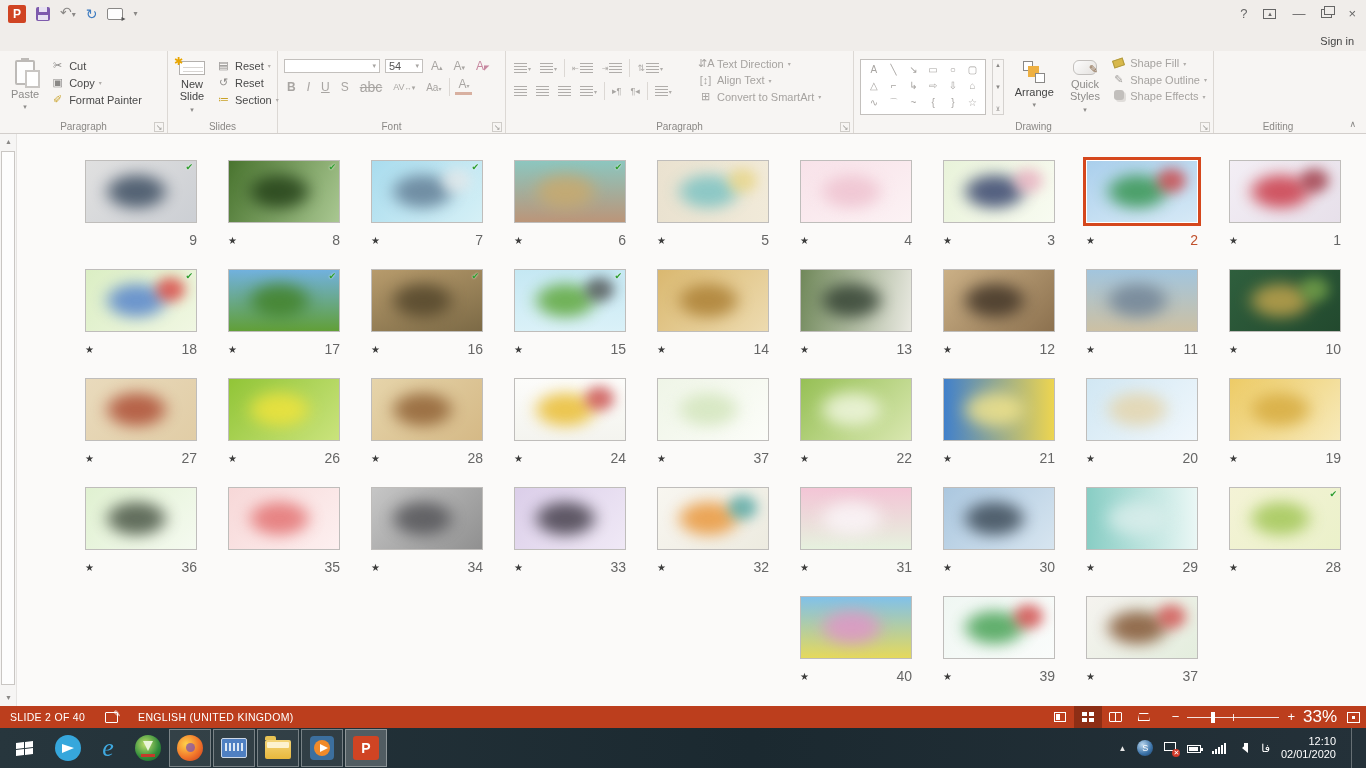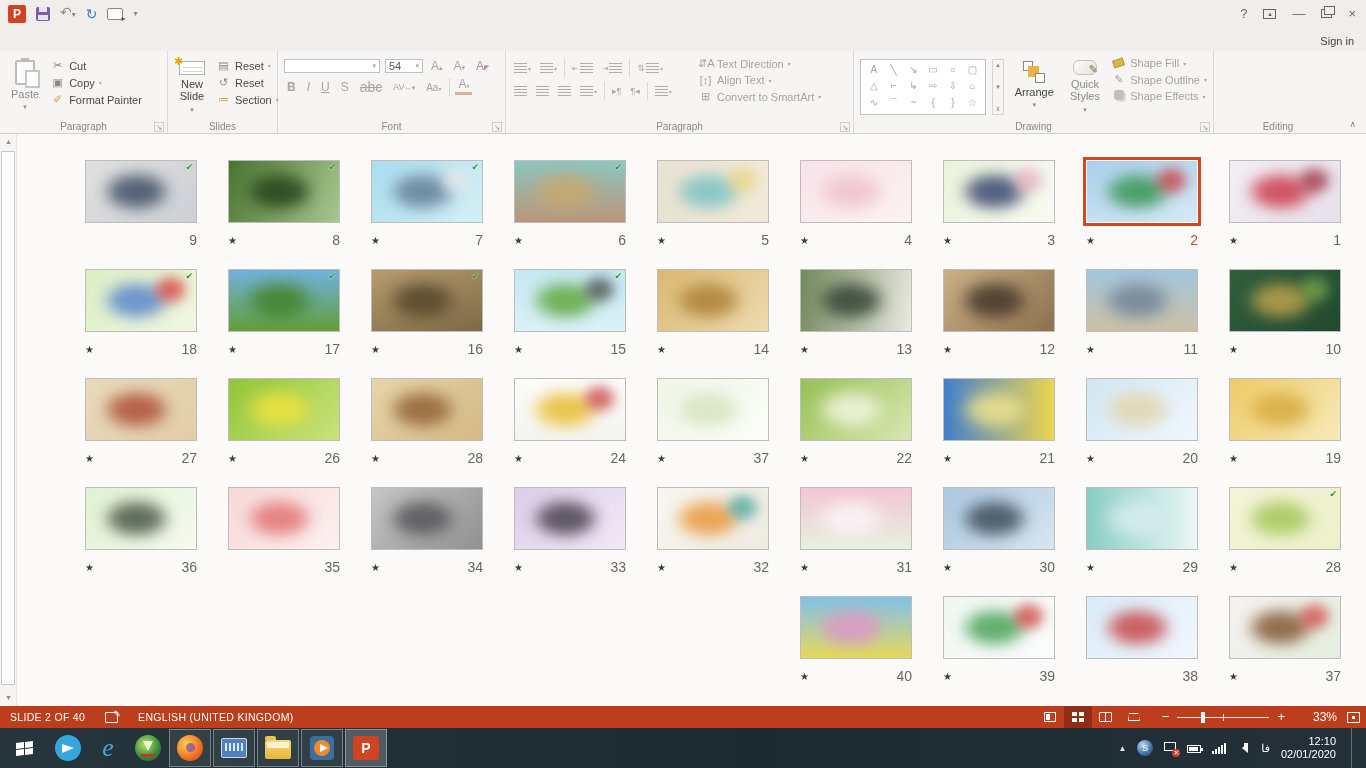--- a/index.html
+++ b/index.html
@@ -120,21 +120,21 @@
   .vi-sorter { display:grid; grid-template-columns:5px 5px; gap:2px; }
   .vi-sorter i { width:5px; height:4px; background:#fff; display:block; }
   .vi-read { width:13px; height:10px; border:1px solid #fff; position:relative; border-radius:1px; }
   .vi-read::after { content:""; position:absolute; left:5px; top:0; width:1px; height:8px; background:#fff; }
   .vi-show { width:12px; height:8px; border:1px solid #fff; clip-path:polygon(12% 0,88% 0,100% 100%,0 100%); position:relative; }
   .zoomctl { display:flex; align-items:center; gap:8px; margin:0 8px 0 14px; }
   .zminus, .zplus { font-size:13px; line-height:10px; }
   .ztrack { width:92px; height:1px; background:rgba(255,255,255,.85); position:relative; }
   .ztrack::before { content:""; position:absolute; left:50%; top:-3px; width:1px; height:7px; background:rgba(255,255,255,.85); }
   .zthumb { position:absolute; left:26%; top:-5px; width:4px; height:11px; background:#fff; }
-  .zpct { font-size:12px; margin:0 10px 0 20px; }
+  .zpct { font-size:17px; margin:0 10px 0 0; }
   .fit-ico { width:13px; height:11px; border:1px solid #fff; position:relative; }
   .fit-ico::after { content:""; position:absolute; left:4px; top:3px; width:3px; height:3px; background:#fff; }
 
   
   .taskbar { position:absolute; top:728px; left:0; right:0; height:40px;
     background:linear-gradient(90deg,#27363d,#1b2930 55%,#243139); display:flex; align-items:center; }
   .tb-left { display:flex; align-items:center; height:100%; }
   .startbtn { width:48px; height:100%; display:flex; align-items:center; justify-content:center; }
   .winlogo { display:grid; grid-template-columns:8px 8px; grid-template-rows:6px 6px; gap:1px; transform:skewY(-6deg); }
   .winlogo i { background:#fff; display:block; }
@@ -804,29 +804,20 @@
             <div class="thumb" style="background: linear-gradient(135deg, rgb(240, 247, 243), rgb(250, 252, 251));">
               <span class="blob1" style="background: radial-gradient(rgb(60, 156, 74) 0%, rgb(60, 156, 74) 42%, transparent 72%);"></span>
               <span class="blob2" style="background: radial-gradient(rgb(205, 46, 46) 0%, rgb(205, 46, 46) 40%, transparent 70%);"></span>
             </div>
             <div class="foot">
               <span class="tstar">★</span>
               <span class="snum">39</span>
             </div>
           </div>
           <div class="cell">
-            <div class="thumb" style="background: linear-gradient(135deg, rgb(217, 236, 249), rgb(240, 247, 253));">
-              <span class="blob1" style="background: radial-gradient(rgb(196, 60, 60) 0%, rgb(196, 60, 60) 42%, transparent 72%);"></span>
-            </div>
-            <div class="foot">
-              <span class="tstar hide">★</span>
-              <span class="snum">38</span>
-            </div>
-          </div>
-          <div class="cell">
             <div class="thumb" style="background: linear-gradient(135deg, rgb(245, 243, 239), rgb(228, 238, 222));">
               <span class="blob1" style="background: radial-gradient(rgb(124, 76, 40) 0%, rgb(124, 76, 40) 42%, transparent 72%);"></span>
               <span class="blob2" style="background: radial-gradient(rgb(206, 60, 60) 0%, rgb(206, 60, 60) 40%, transparent 70%);"></span>
             </div>
             <div class="foot">
               <span class="tstar">★</span>
               <span class="snum">37</span>
             </div>
           </div>
         </div>

